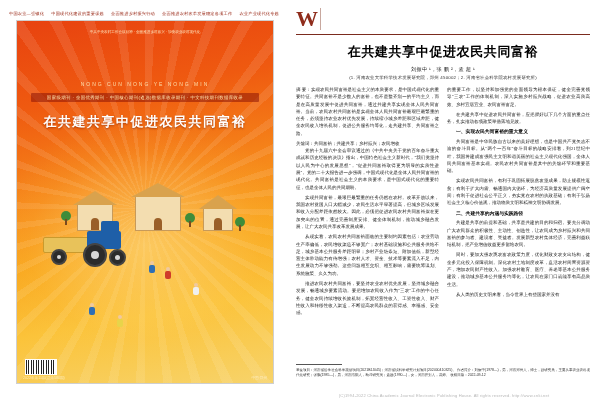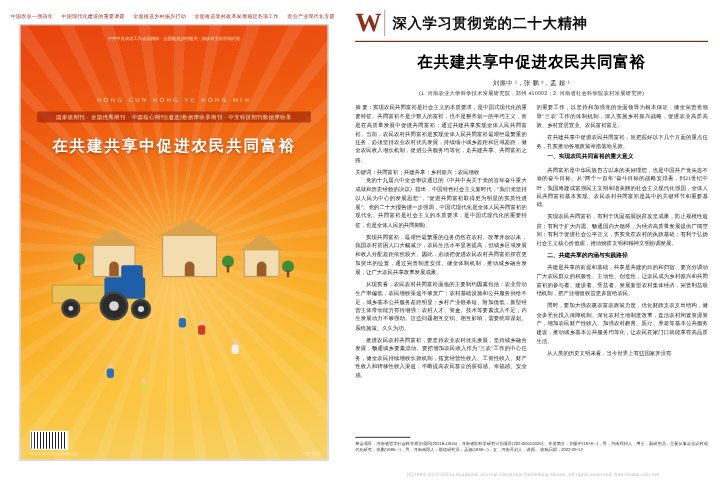--- a/index.html
+++ b/index.html
@@ -460,21 +460,20 @@
         <span>2022年第11期(总第580期)</span>
         <span>中国·郑州</span>
       </div>
     </div>
   </div>
 
   <div class="article-pane">
 
     <div class="banner">
       <div class="banner-mark">W</div>
-      <div class="banner-text">深入学习贯彻党的二十大精神</div>
     </div>
 
     <div class="art-title">在共建共享中促进农民共同富裕</div>
     <div class="art-authors">刘振中 ¹，张 鹏 ²，孟 超 ¹</div>
     <div class="art-affil">(1. 河南农业大学科学技术发展研究院，郑州 450002；2. 河南省社会科学院农村发展研究所)</div>
 
     <div class="cols">
 
       <div class="col">
         <p class="para">摘 要：实现农民共同富裕是社会主义的本质要求，是中国式现代化的重要特征。共同富裕不是少数人的富裕，也不是整齐划一的平均主义，而是在高质量发展中促进共同富裕，通过共建共享实现全体人民共同富裕。当前，农民农村共同富裕是实现全体人民共同富裕最艰巨最繁重的任务，必须坚持农业农村优先发展，持续缩小城乡差距和区域差距，健全农民收入增长机制，促进公共服务均等化，走共建共享、共同富裕之路。</p>

